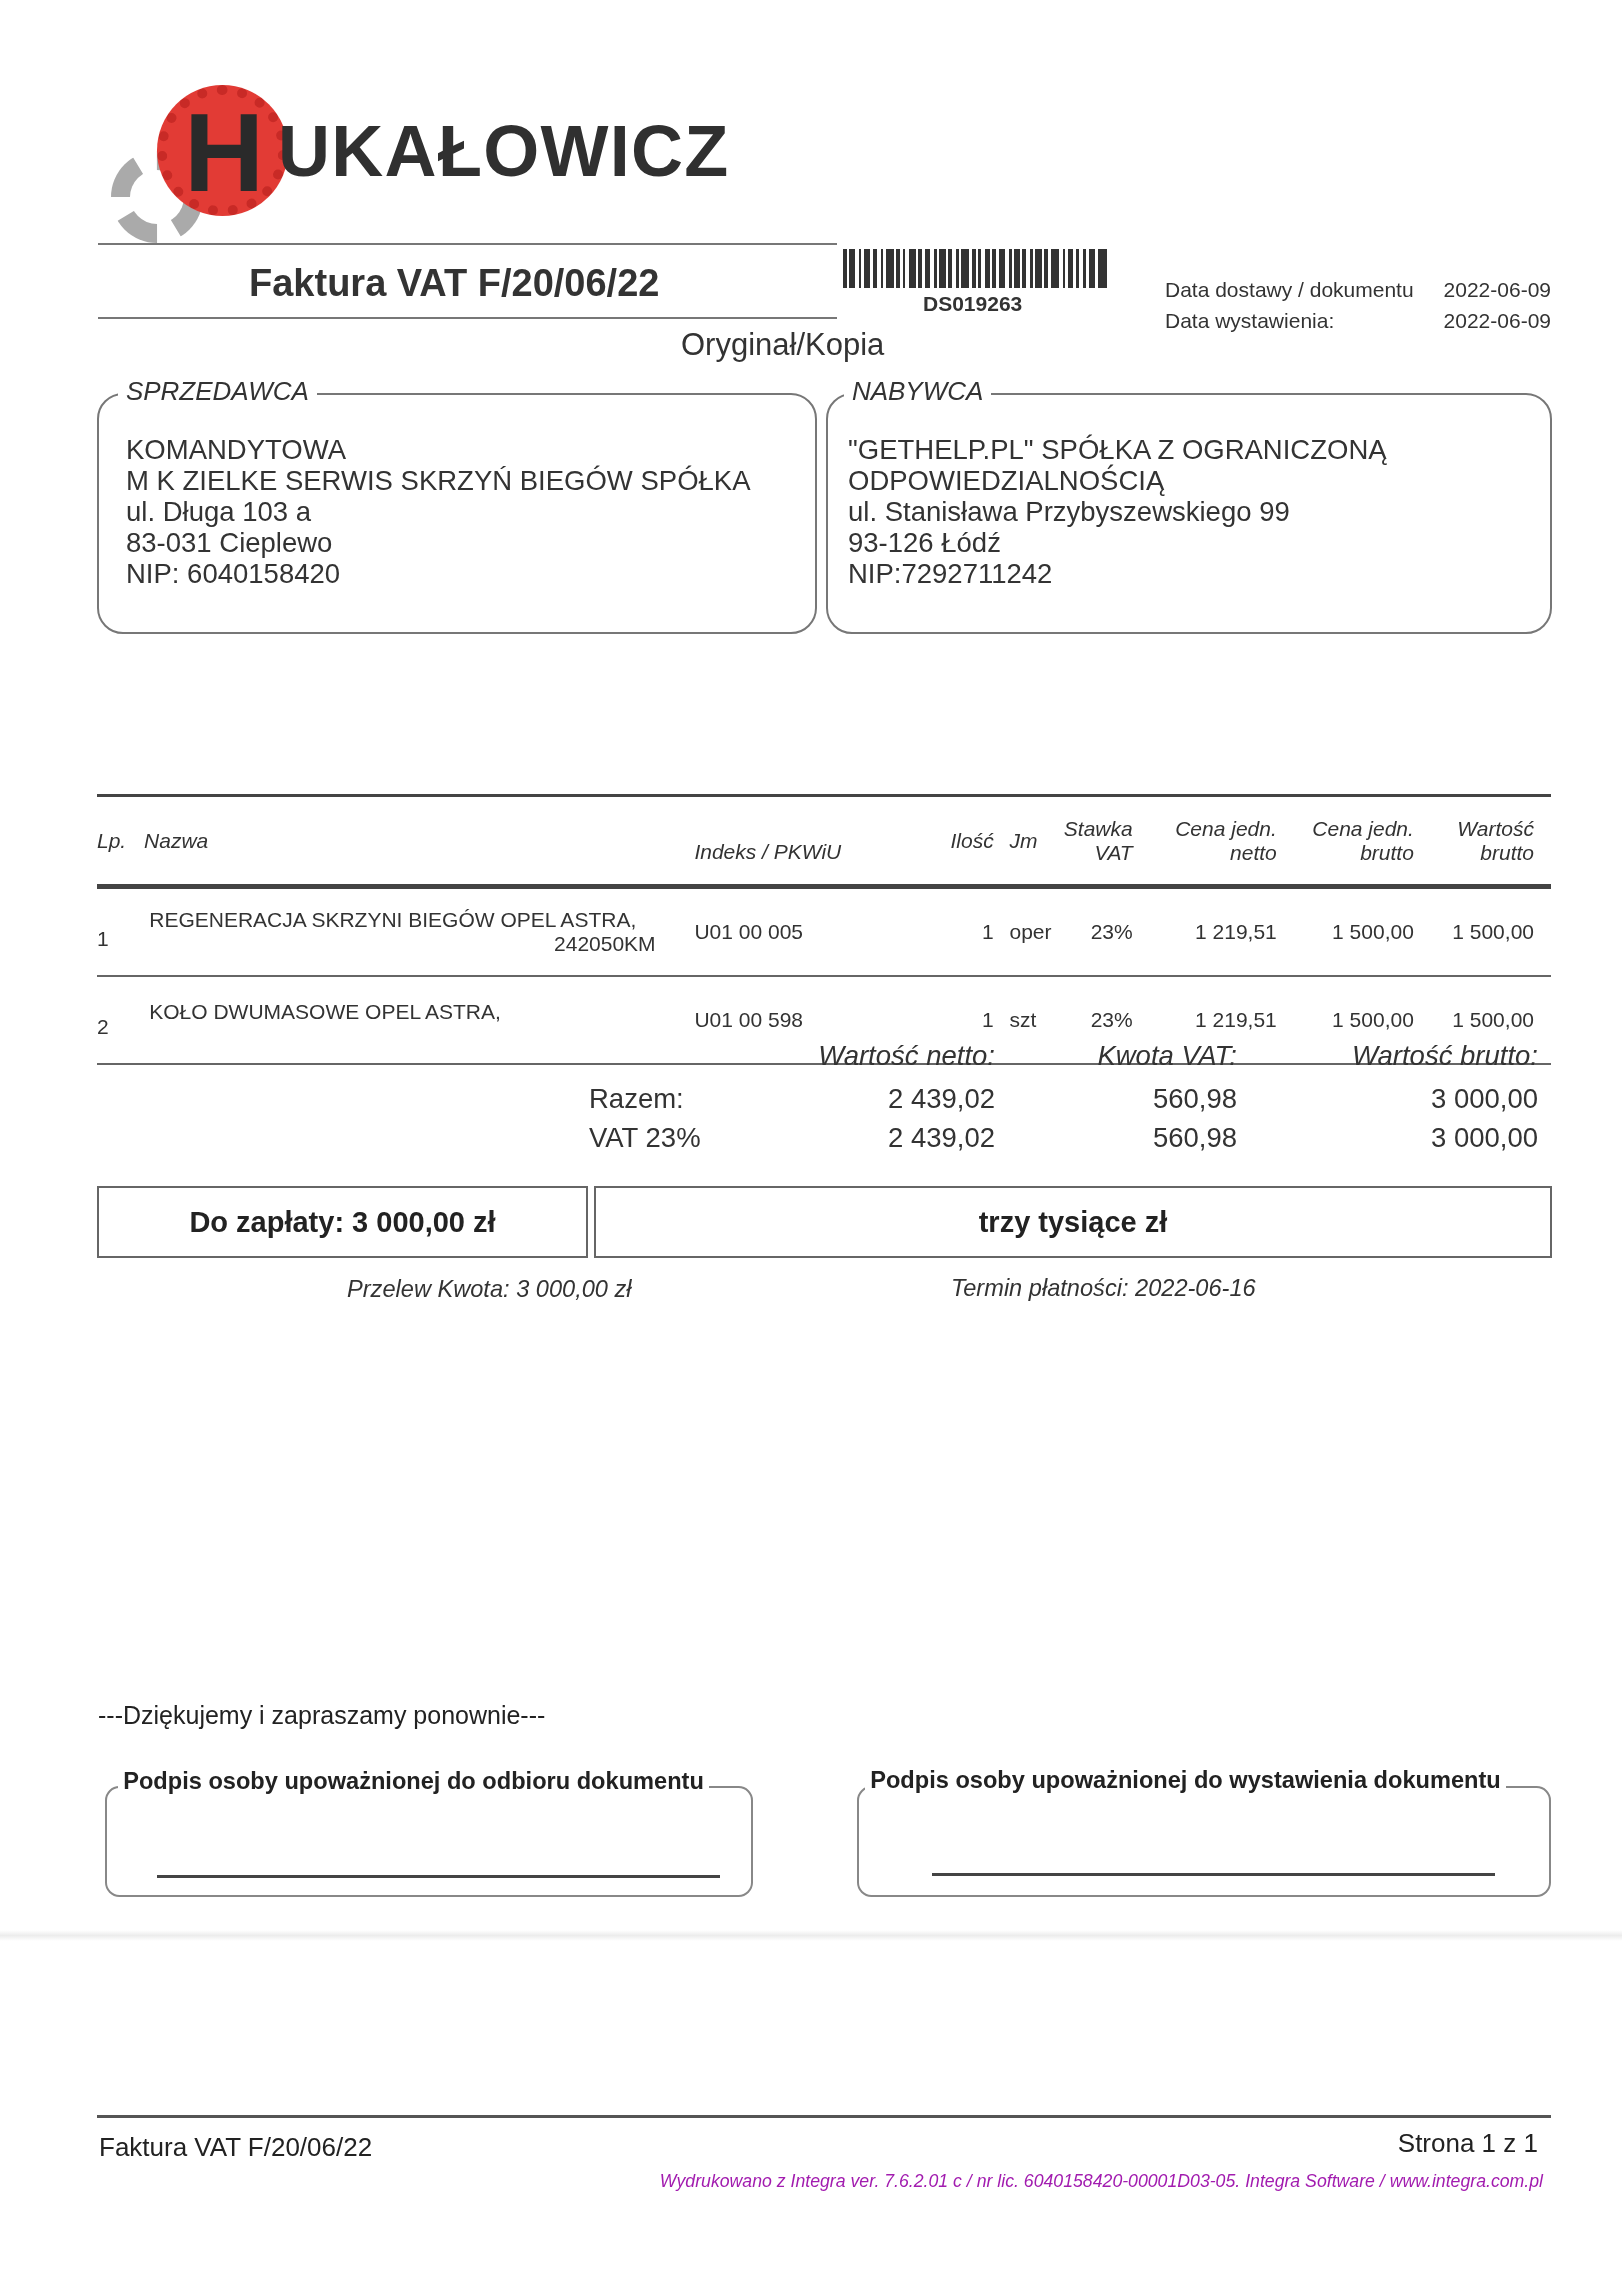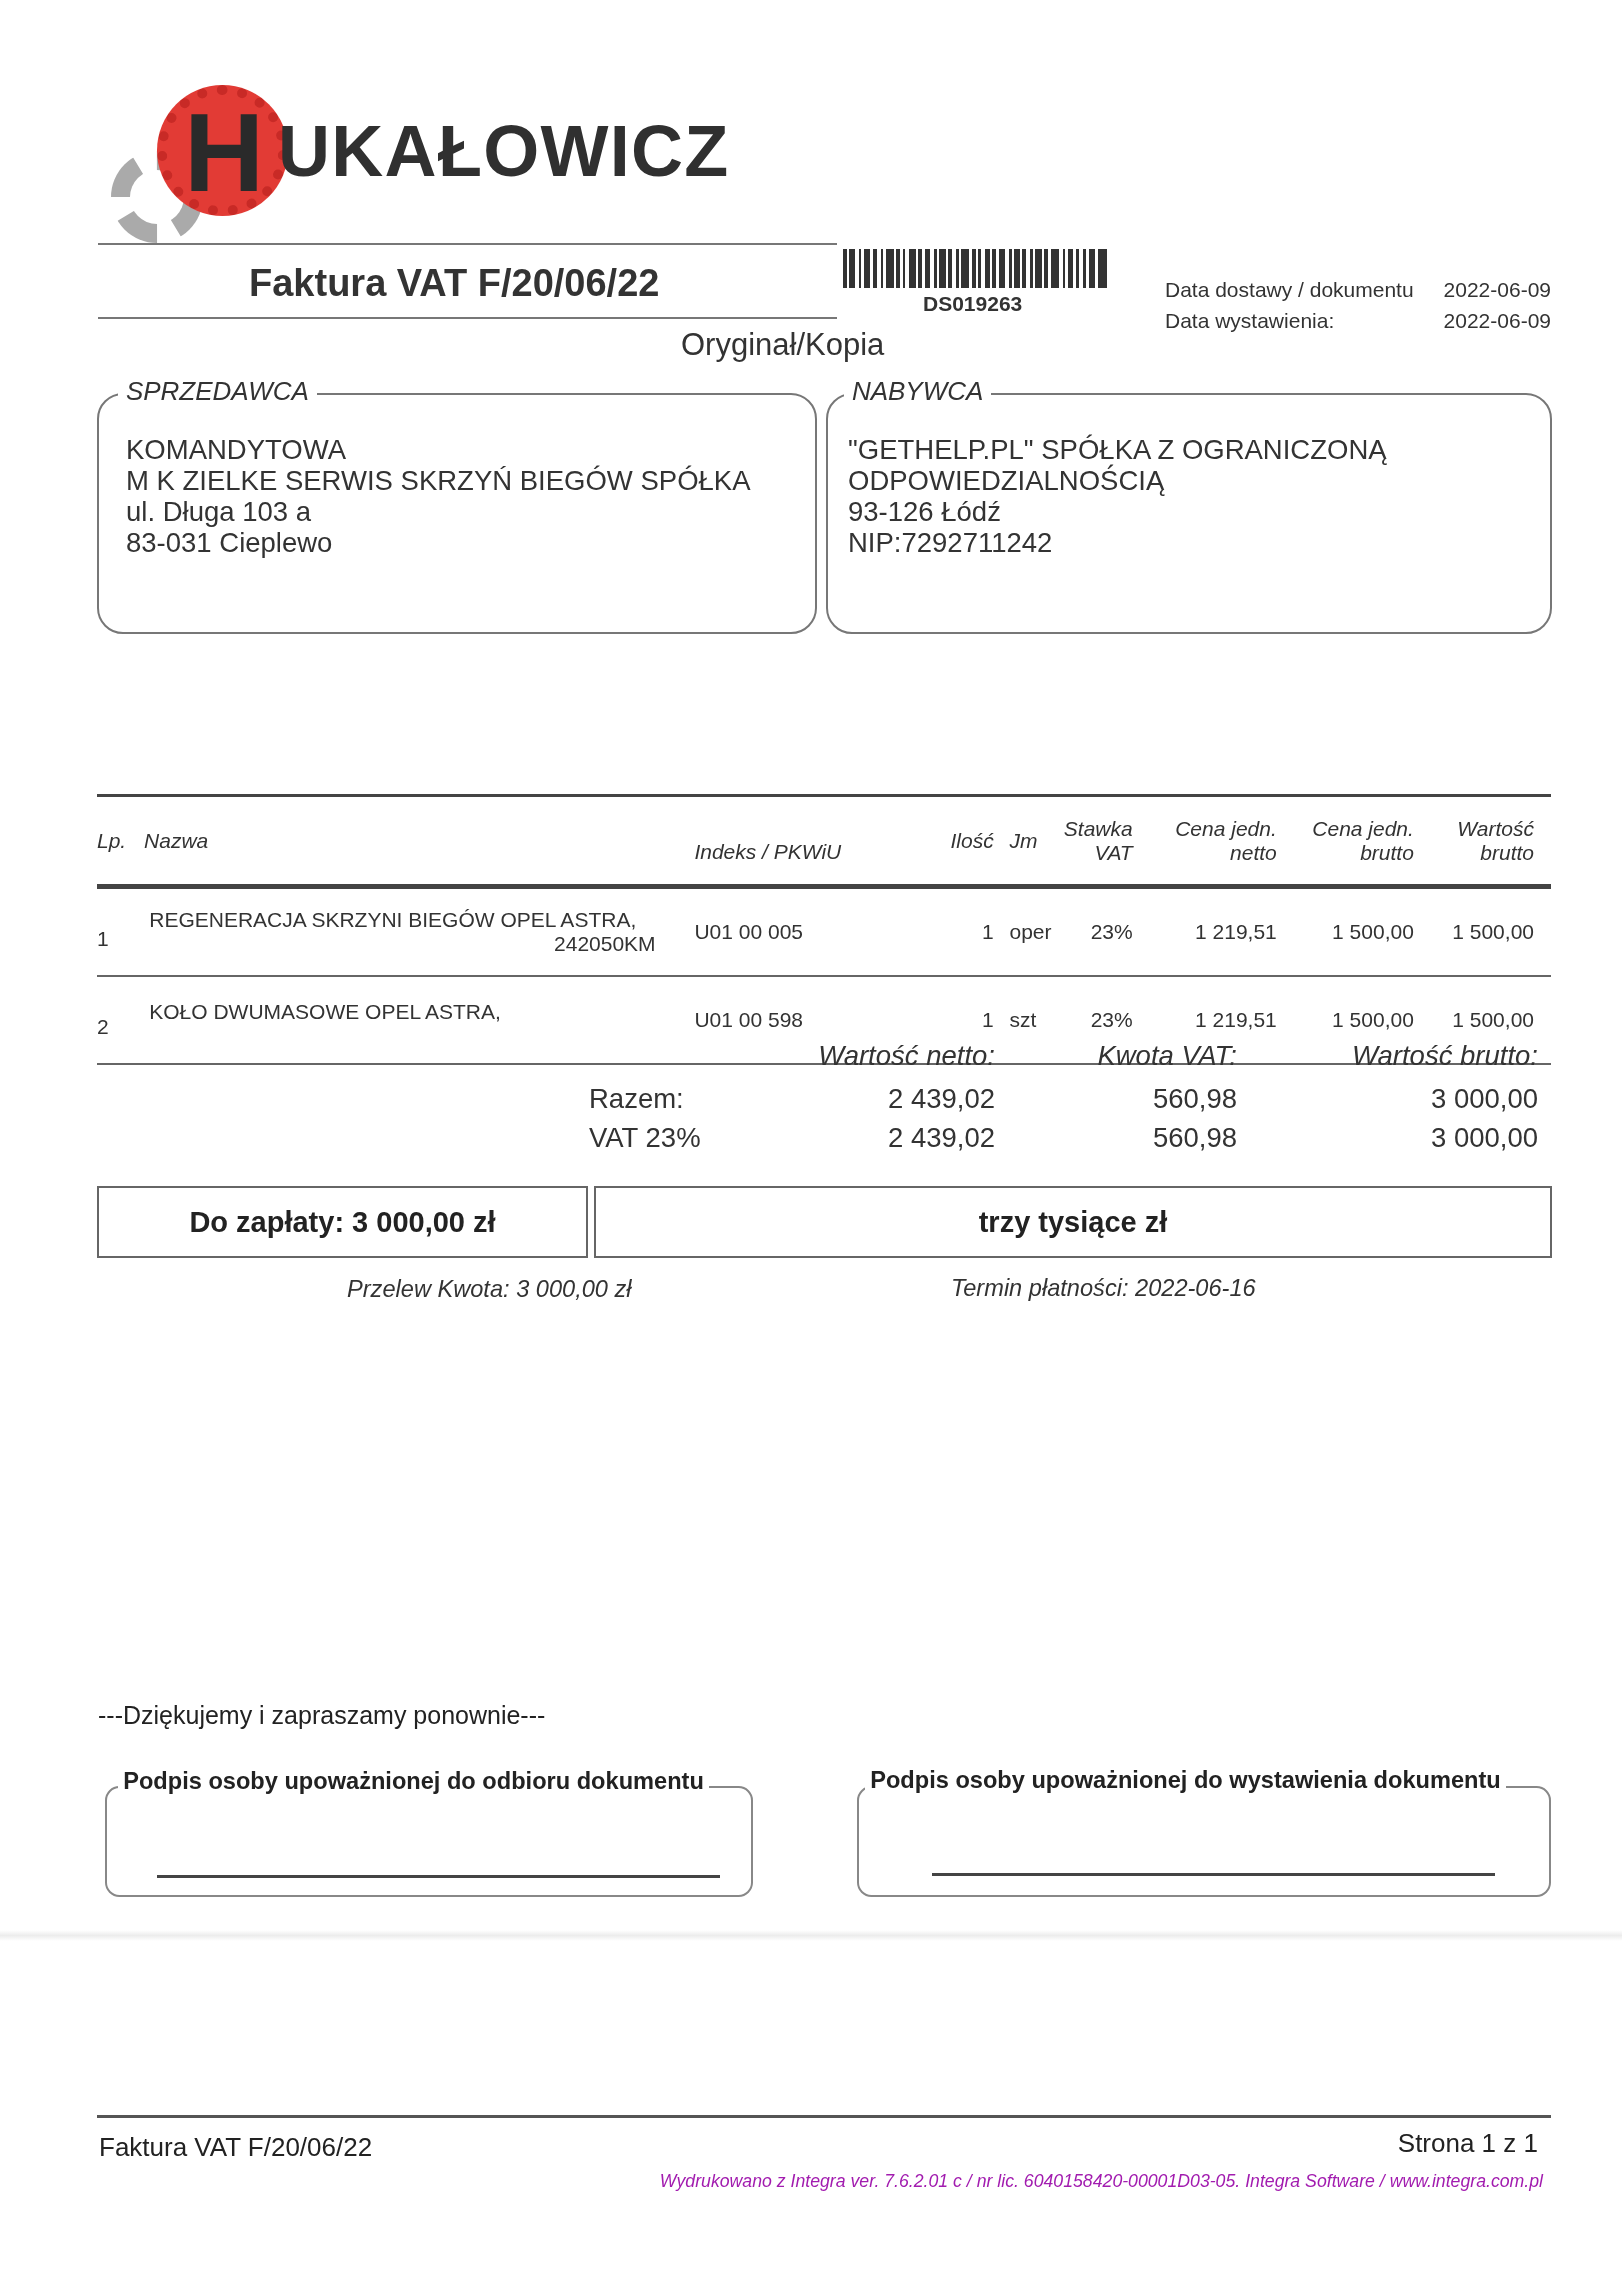--- a/index.html
+++ b/index.html
@@ -143,27 +143,29 @@
   </div>
 </div>
 
 <div class="party-box" style="left:97px; top:393px; width:720px; height:241px;"></div>
 <div class="party-legend" style="left:118px; top:376px;">SPRZEDAWCA</div>
 <div class="party-lines" style="left:126px; top:434px;">
   <div>KOMANDYTOWA</div>
   <div>M K ZIELKE SERWIS SKRZYŃ BIEGÓW SPÓŁKA</div>
   <div>ul. Długa 103 a</div>
   <div>83-031 Cieplewo</div>
+  <div>NIP: 6040158420</div>
 </div>
 
 <div class="party-box" style="left:826px; top:393px; width:726px; height:241px;"></div>
 <div class="party-legend" style="left:844px; top:376px;">NABYWCA</div>
 <div class="party-lines" style="left:848px; top:434px;">
   <div>"GETHELP.PL" SPÓŁKA Z OGRANICZONĄ</div>
   <div>ODPOWIEDZIALNOŚCIĄ</div>
+  <div>ul. Stanisława Przybyszewskiego 99</div>
   <div>93-126 Łódź</div>
   <div>NIP:7292711242</div>
 </div>
 
 <table class="items">
   <colgroup>
     <col style="width:47px">
       <col style="width:550px">
       <col style="width:196px">
       <col style="width:111px">

